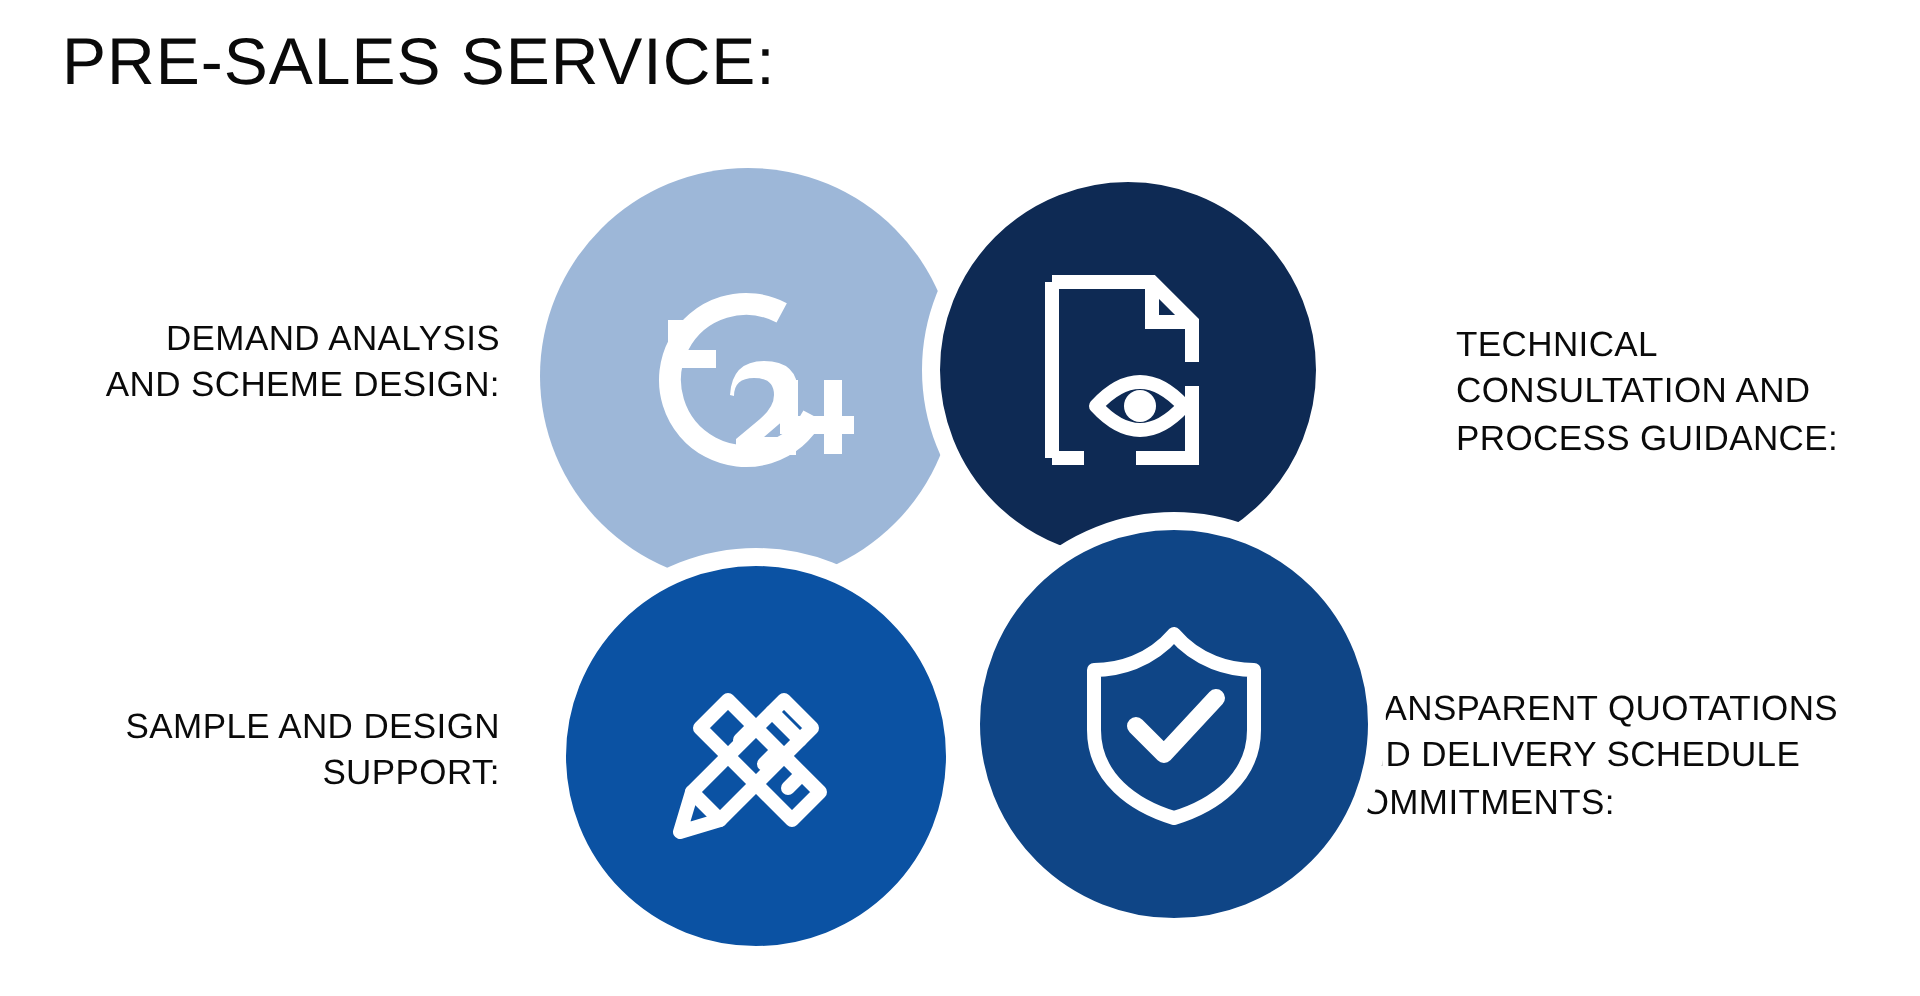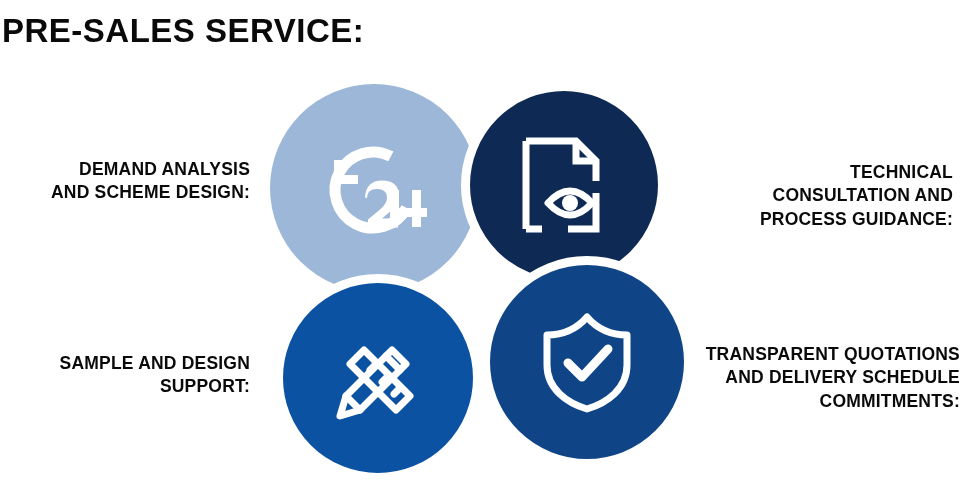--- a/index.html
+++ b/index.html
@@ -12,24 +12,24 @@
     width: 960px;
     height: 498px;
     position: relative;
     overflow: hidden;
     font-family: "Liberation Sans", sans-serif;
     -webkit-font-smoothing: antialiased;
   }
 
   #page-title {
     position: absolute;
-    left: 2px;
+    left: 31px;
     top: 12px;
     font-size: 33px;
-    font-weight: bold;
+    font-weight: normal;
     letter-spacing: 0.5px;
     color: #0a0a0a;
     white-space: nowrap;
   }
 
   
   #cluster {
     position: absolute;
     left: 262px;
     top: 74px;
@@ -79,28 +79,28 @@
     width: 212px; height: 212px;
     left: 219px; top: 182px;
     background: #0f4586;
     z-index: 5;
   }
 
   
   .label {
     position: absolute;
     font-size: 17.5px;
-    font-weight: bold;
+    font-weight: normal;
     line-height: 1.33;
     letter-spacing: 0.2px;
     color: #0a0a0a;
     white-space: pre-line;
   }
   .label.right-align { text-align: right; }
-  .label.left-align  { text-align: right; }
+  .label.left-align  { text-align: left; }
 
   #label-demand      { left: 10px;  top: 158px; width: 240px; }
   #label-sample      { left: 10px;  top: 352px; width: 240px; }
   #label-technical   { left: 728px; top: 161px; width: 225px; }
   #label-quotation   { left: 668px; top: 343px; width: 292px; }
 
   svg { display: block; }
 </style>
 </head>
 <body>

